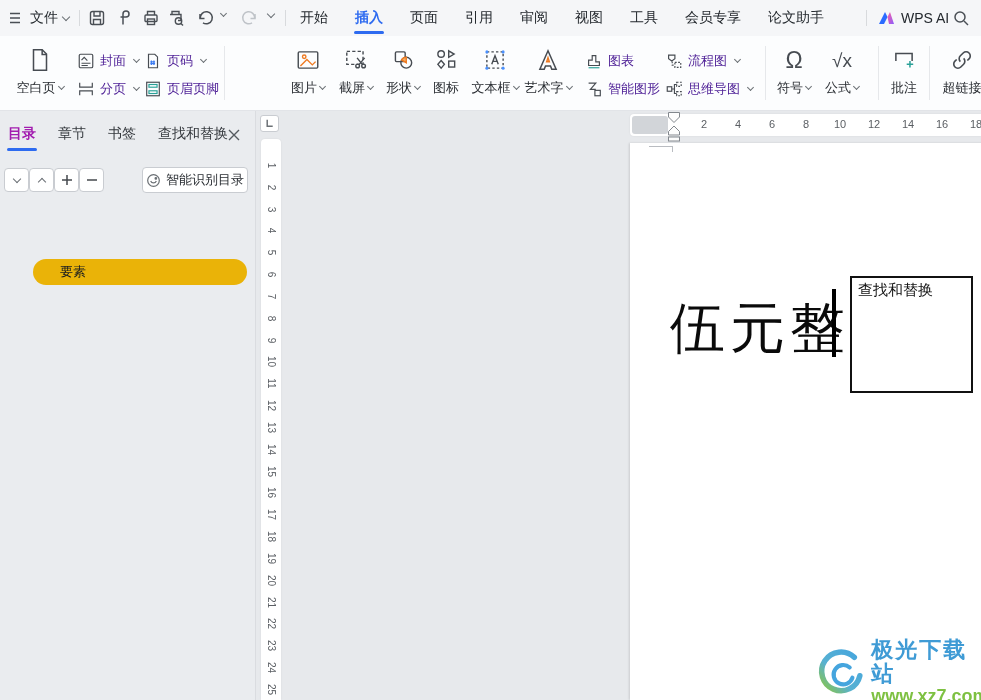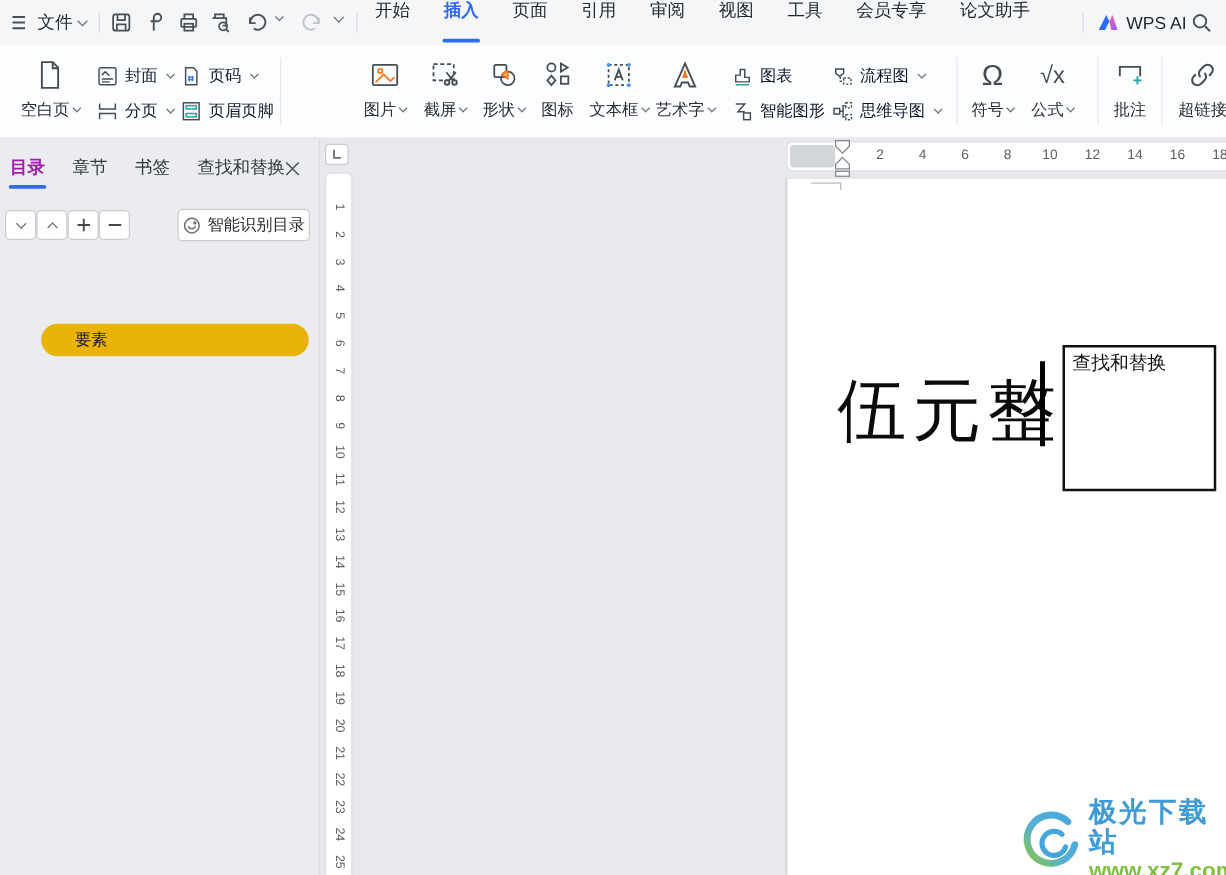--- a/index.html
+++ b/index.html
@@ -7,32 +7,32 @@
   body { font-family:"Liberation Sans",sans-serif; color:#24292e; background:#e7e9ec; position:relative; }
 
   
   #titlebar { position:absolute; left:0; top:0; width:981px; height:36px; background:#f5f6f8; }
   .tb-icon { position:absolute; top:9px; width:18px; height:18px; color:#4a4f55; }
   .tb-sep { position:absolute; top:10px; width:1px; height:16px; background:#d8dadd; }
   #file-menu { position:absolute; left:30px; top:0; height:36px; display:flex; align-items:center; font-size:14px; }
   .chev { display:inline-block; width:6px; height:6px; border-right:1.3px solid #6b7075; border-bottom:1.3px solid #6b7075; transform:rotate(45deg); margin-left:5px; margin-top:-3px; }
   .chev.sm { width:5px; height:5px; margin-left:3px; }
   #titlebar-tabs { position:absolute; left:300px; top:0; height:36px; display:flex; gap:27px; }
-  .ttab { position:relative; height:36px; display:flex; font-size:14px; color:#24292e; }
+  .ttab { position:relative; height:36px; display:flex; align-items:center; font-size:14px; color:#24292e; }
   .ttab.active span { color:#2e6bf0; font-weight:bold; }
   .ttab.active::after { content:''; position:absolute; left:50%; transform:translateX(-50%); bottom:2px; width:30px; height:3px; border-radius:2px; background:#2e6bf0; }
   #wps-ai { position:absolute; left:878px; top:0; height:36px; display:flex; align-items:center; gap:6px; font-size:14px; color:#24292e; }
 
   
   #ribbon { position:absolute; left:0; top:36px; width:981px; height:75px; background:#fcfdfe; border-bottom:1px solid #e2e4e8; overflow:hidden; }
   .rsep { position:absolute; top:10px; width:1px; height:54px; background:#e6e8eb; }
   .bigbtn { position:absolute; top:8px; height:60px; display:flex; flex-direction:column; align-items:center; justify-content:flex-start; }
   .bigbtn .ico { height:32px; display:flex; align-items:center; justify-content:center; }
   .lbl { font-size:13px; color:#2a2e33; display:flex; align-items:center; justify-content:center; white-space:nowrap; margin-top:3px; }
-  .rowbtn { position:absolute; height:26px; display:flex; align-items:center; gap:5px; font-size:13px; color:#0f172a; white-space:nowrap; }
+  .rowbtn { position:absolute; height:26px; display:flex; align-items:center; gap:5px; font-size:13px; color:#4c1d95; white-space:nowrap; }
   .glyph { font-size:23px; color:#474c52; line-height:1; }
 
   
   #sidebar { position:absolute; left:0; top:111px; width:256px; height:589px; background:#eaecef; border-right:1px solid #dadce0; }
   #sidebar-tabs { position:absolute; left:8px; top:0; height:46px; display:flex; gap:22px; }
   .stab { position:relative; height:46px; display:flex; align-items:center; font-size:14px; color:#33373c; }
   .stab.active span { color:#a21caf; font-weight:bold; }
   .stab.active::after { content:''; position:absolute; left:50%; transform:translateX(-50%); bottom:6px; width:30px; height:3px; border-radius:2px; background:#2e6bf0; }
   #sidebar-close { position:absolute; left:226px; top:16px; width:16px; height:16px; color:#555a60; }
   .sq-btn { position:absolute; top:57px; width:25px; height:24px; background:#fff; border:1px solid #c9ccd1; border-radius:4px; display:flex; align-items:center; justify-content:center; color:#555a60; }

